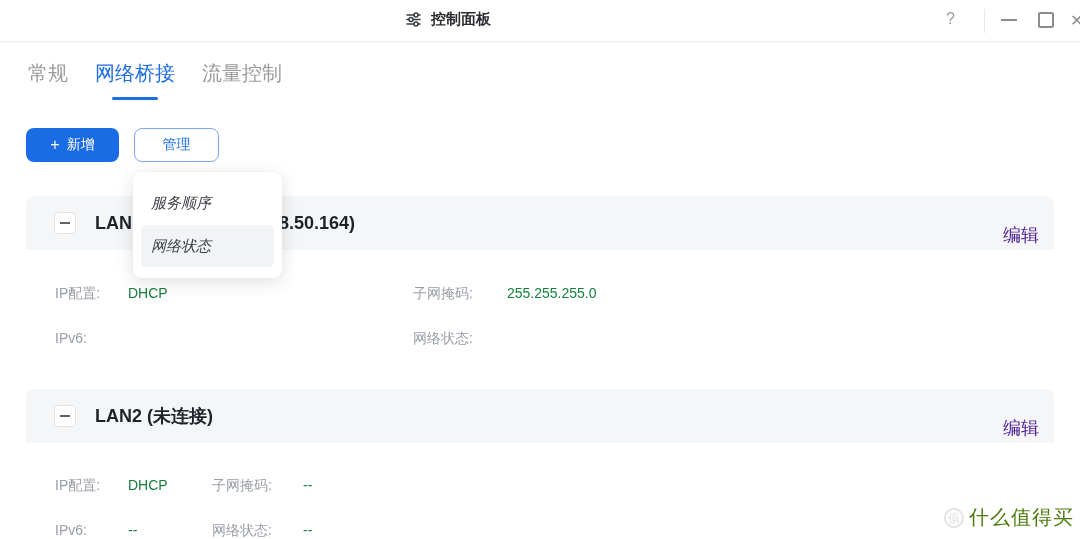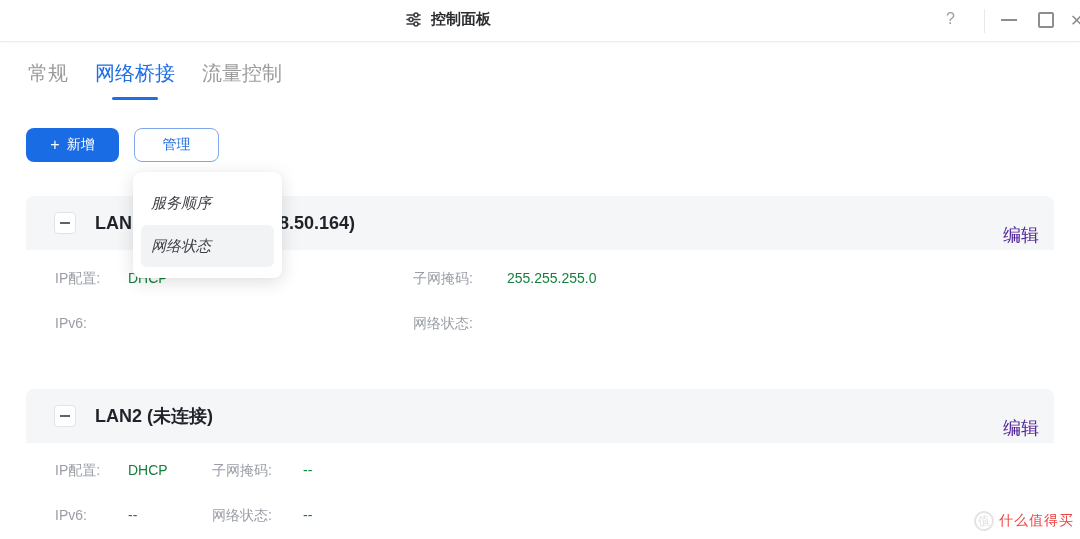--- a/index.html
+++ b/index.html
@@ -80,21 +80,21 @@
   }
   .collapse-btn .dash { width:10px; height:2px; background:#5f6368; }
   .card-title {
     position:absolute; left:69px; top:0; height:54px; display:flex; align-items:center;
     font-size:18px; font-weight:700; color:#1f2329; white-space:nowrap;
   }
   .edit-link {
     position:absolute; right:15px; top:12px; height:54px; display:flex; align-items:center;
     font-size:18px; color:#4c1d95; cursor:pointer;
   }
-  .detail-row { position:absolute; left:0; right:0; height:16px; font-size:14px; white-space:nowrap; }
+  .detail-row { position:absolute; left:0; right:0; height:16px; font-size:14px; white-space:nowrap;margin-top:15px; }
   .d-label { position:absolute; color:#999da5; }
   .d-value { position:absolute; color:#15803d; }
 
   
   .c1 .lab1 { left:29px; }  .c1 .val1 { left:102px; }
   .c1 .lab2 { left:387px; } .c1 .val2 { left:481px; }
   .c2 .lab1 { left:29px; }  .c2 .val1 { left:102px; }
   .c2 .lab2 { left:186px; } .c2 .val2 { left:277px; }
   .card-1 .row-a { top:74px; }  .card-1 .row-b { top:119px; }
   .card-2 .row-a { top:73px; }  .card-2 .row-b { top:118px; }
@@ -102,21 +102,21 @@
   
   .watermark {
     position:absolute; right:6px; bottom:8px; display:flex; align-items:center; gap:5px;
     color:#e0e1e3; user-select:none;
   }
   .wm-badge {
     width:20px; height:20px; border:2px solid #e3e4e6; border-radius:50%;
     display:flex; align-items:center; justify-content:center;
     font-size:12px; color:#dfe0e2; transform:rotate(-8deg);
   }
-  .wm-text { font-size:14px; letter-spacing:1px; color:#ef4444; }
+  .wm-text { font-size:20px; letter-spacing:1px; color:#4d7c0f; }
 </style>
 </head>
 <body>
 
 <div class="page">
 
   <header class="titlebar">
     <div class="title-group">
       <span class="tune-icon">
         <svg width="17" height="17" viewBox="0 0 17 17" fill="none" stroke="#3b3e42" stroke-width="1.6" stroke-linecap="round">

